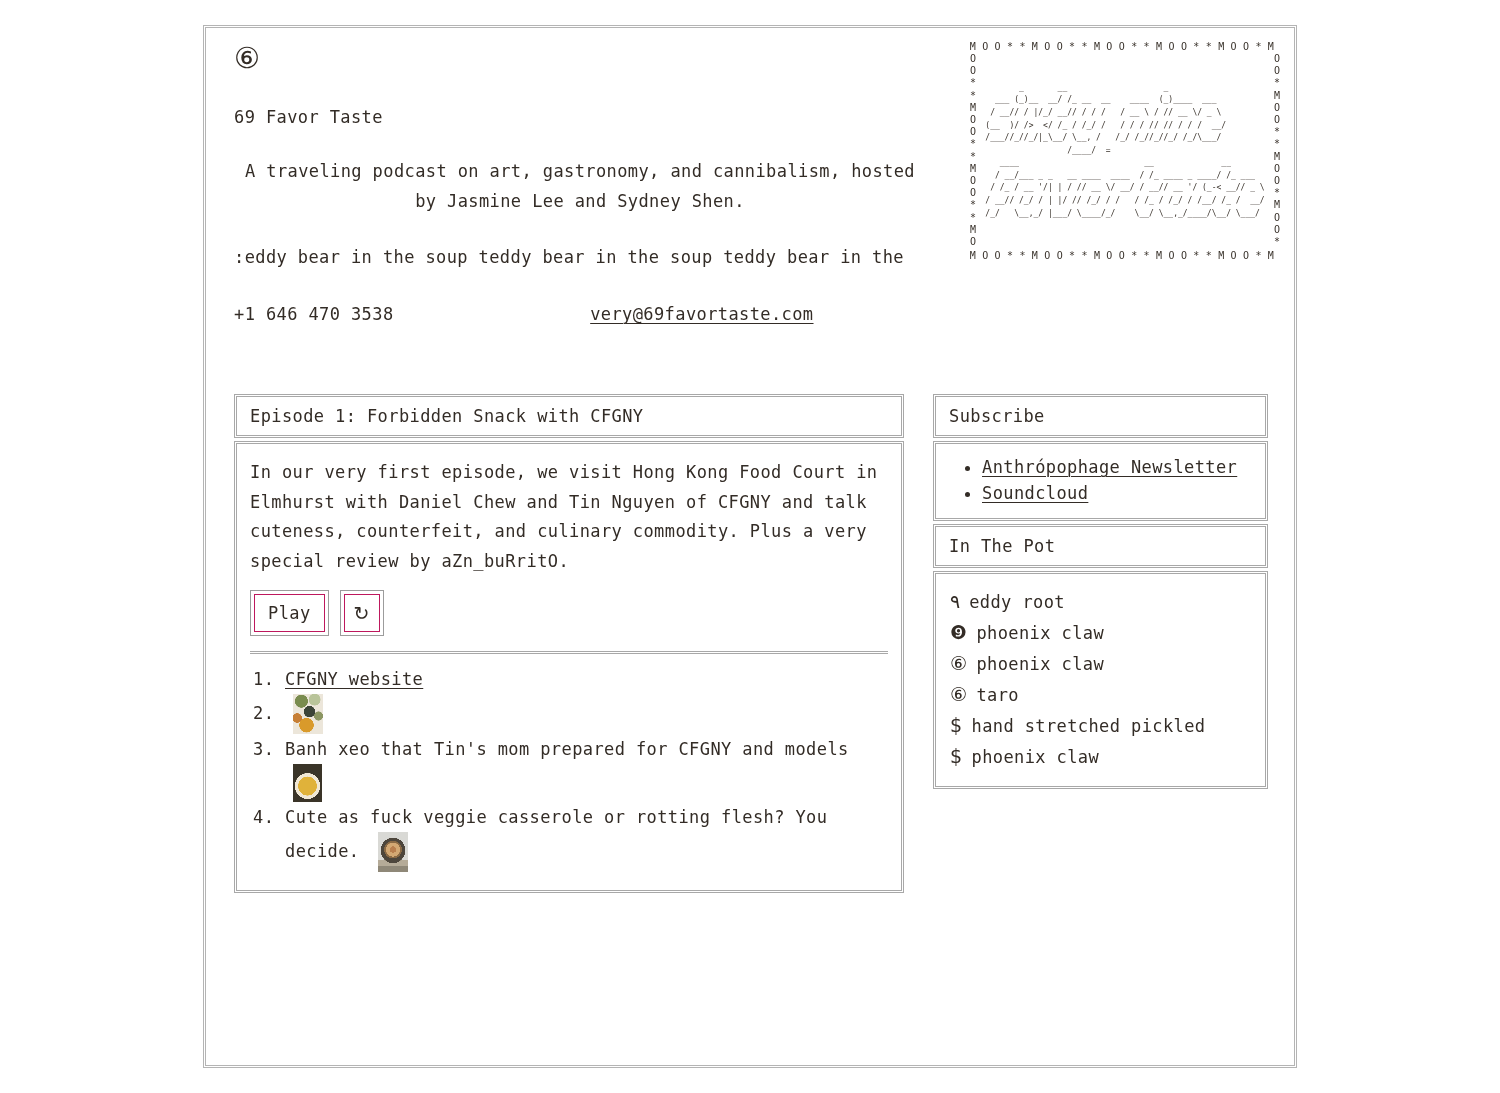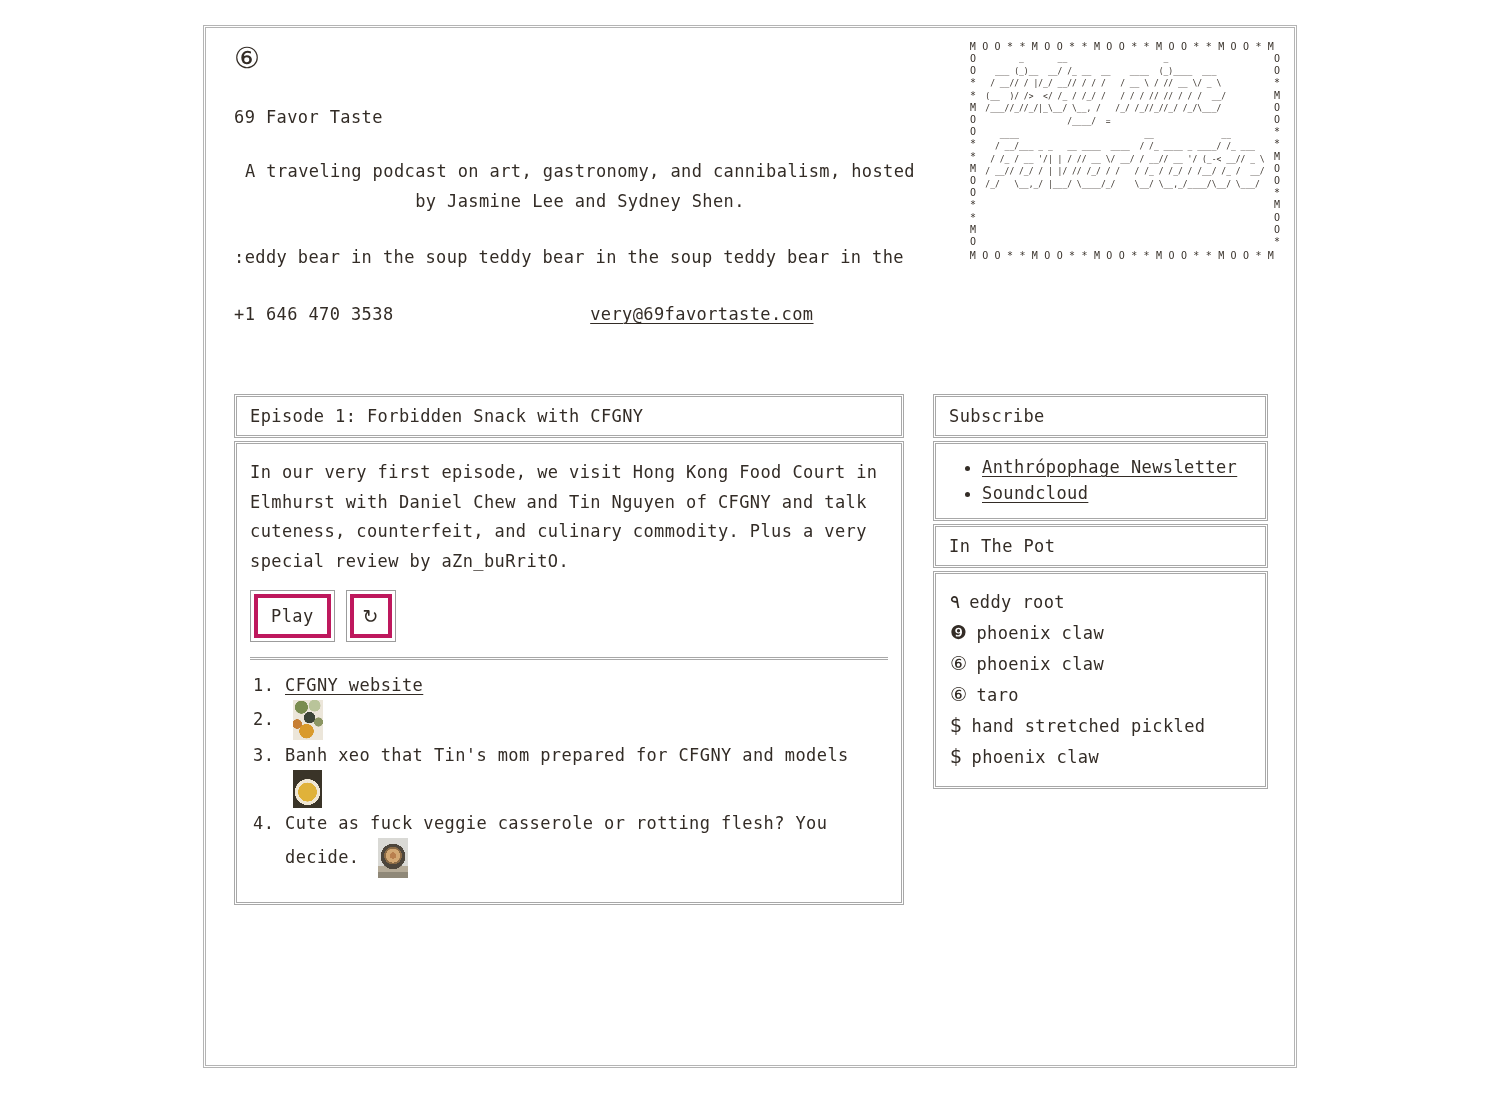--- a/index.html
+++ b/index.html
@@ -46,42 +46,42 @@
   }
   .logo pre { letter-spacing: 0; }
   .logo-top, .logo-bottom {
     font-size: 10px; line-height: 13px; height: 13px;
     letter-spacing: 6.4px; white-space: nowrap;
     text-align: center; overflow: hidden;
   }
   .logo-mid { display: flex; justify-content: space-between; height: 196px; }
   .logo-side { width: 14px; overflow: hidden; }
   .logo-side pre { font-size: 10px; line-height: 12.2px; margin: 0; text-align: center; }
-  .logo-center { flex: 1; display: flex; justify-content: center; overflow: hidden; }
+  .logo-center { flex: 1; display: flex; align-items: center; justify-content: center; overflow: hidden; }
   .logo-center pre { font-size: 8px; line-height: 12.6px; margin: 0; }
 
   
   .main {
     display: flex; gap: 29px; align-items: flex-start;
     margin-top: 68px; padding: 0 24px 0 28px;
     font-size: 17px; letter-spacing: 0.4px;
   }
   .cell { border: 3px double #a8a8a8; background: #fff; }
   .episode { width: 670px; }
   .episode .cell { width: 670px; }
   .panel-header { padding: 7px 13px; line-height: 24px; }
-  .panel-body { margin-top: 3px; padding: 10px 13px 24px; }
+  .panel-body { margin-top: 3px; padding: 10px 13px 18px; }
   .episode-desc { width: 634px; line-height: 29.6px; margin: 4px 0 0; }
 
   .btn-row { margin-top: 14px; display: flex; gap: 11px; align-items: stretch; }
   .btn {
     background: #fff; border: 1px solid #9c9c9c; padding: 3px;
     font: inherit; color: inherit; cursor: pointer; letter-spacing: 0.4px;
   }
-  .btn-inner { display: block; border: 4px solid #be185d; padding: 6px 13px; line-height: 24px; }
+  .btn-inner { display: block; border: 1px solid #be185d; padding: 6px 13px; line-height: 24px; }
   .btn-replay .btn-inner {
     padding: 6px 9px; font-family: "DejaVu Sans", sans-serif;
     font-size: 19px; line-height: 24px;
   }
   .show-notes { margin-top: 20px; line-height: 24px; }
   hr.rule { border: none; border-top: 3px double #a8a8a8; margin: 15px 0 4px; }
   ol.notes { margin: 10px 0 0; padding-left: 35px; }
   ol.notes li { line-height: 30px; max-width: 592px; }
 
   .thumb { display: inline-block; vertical-align: middle; margin-left: 8px; }

